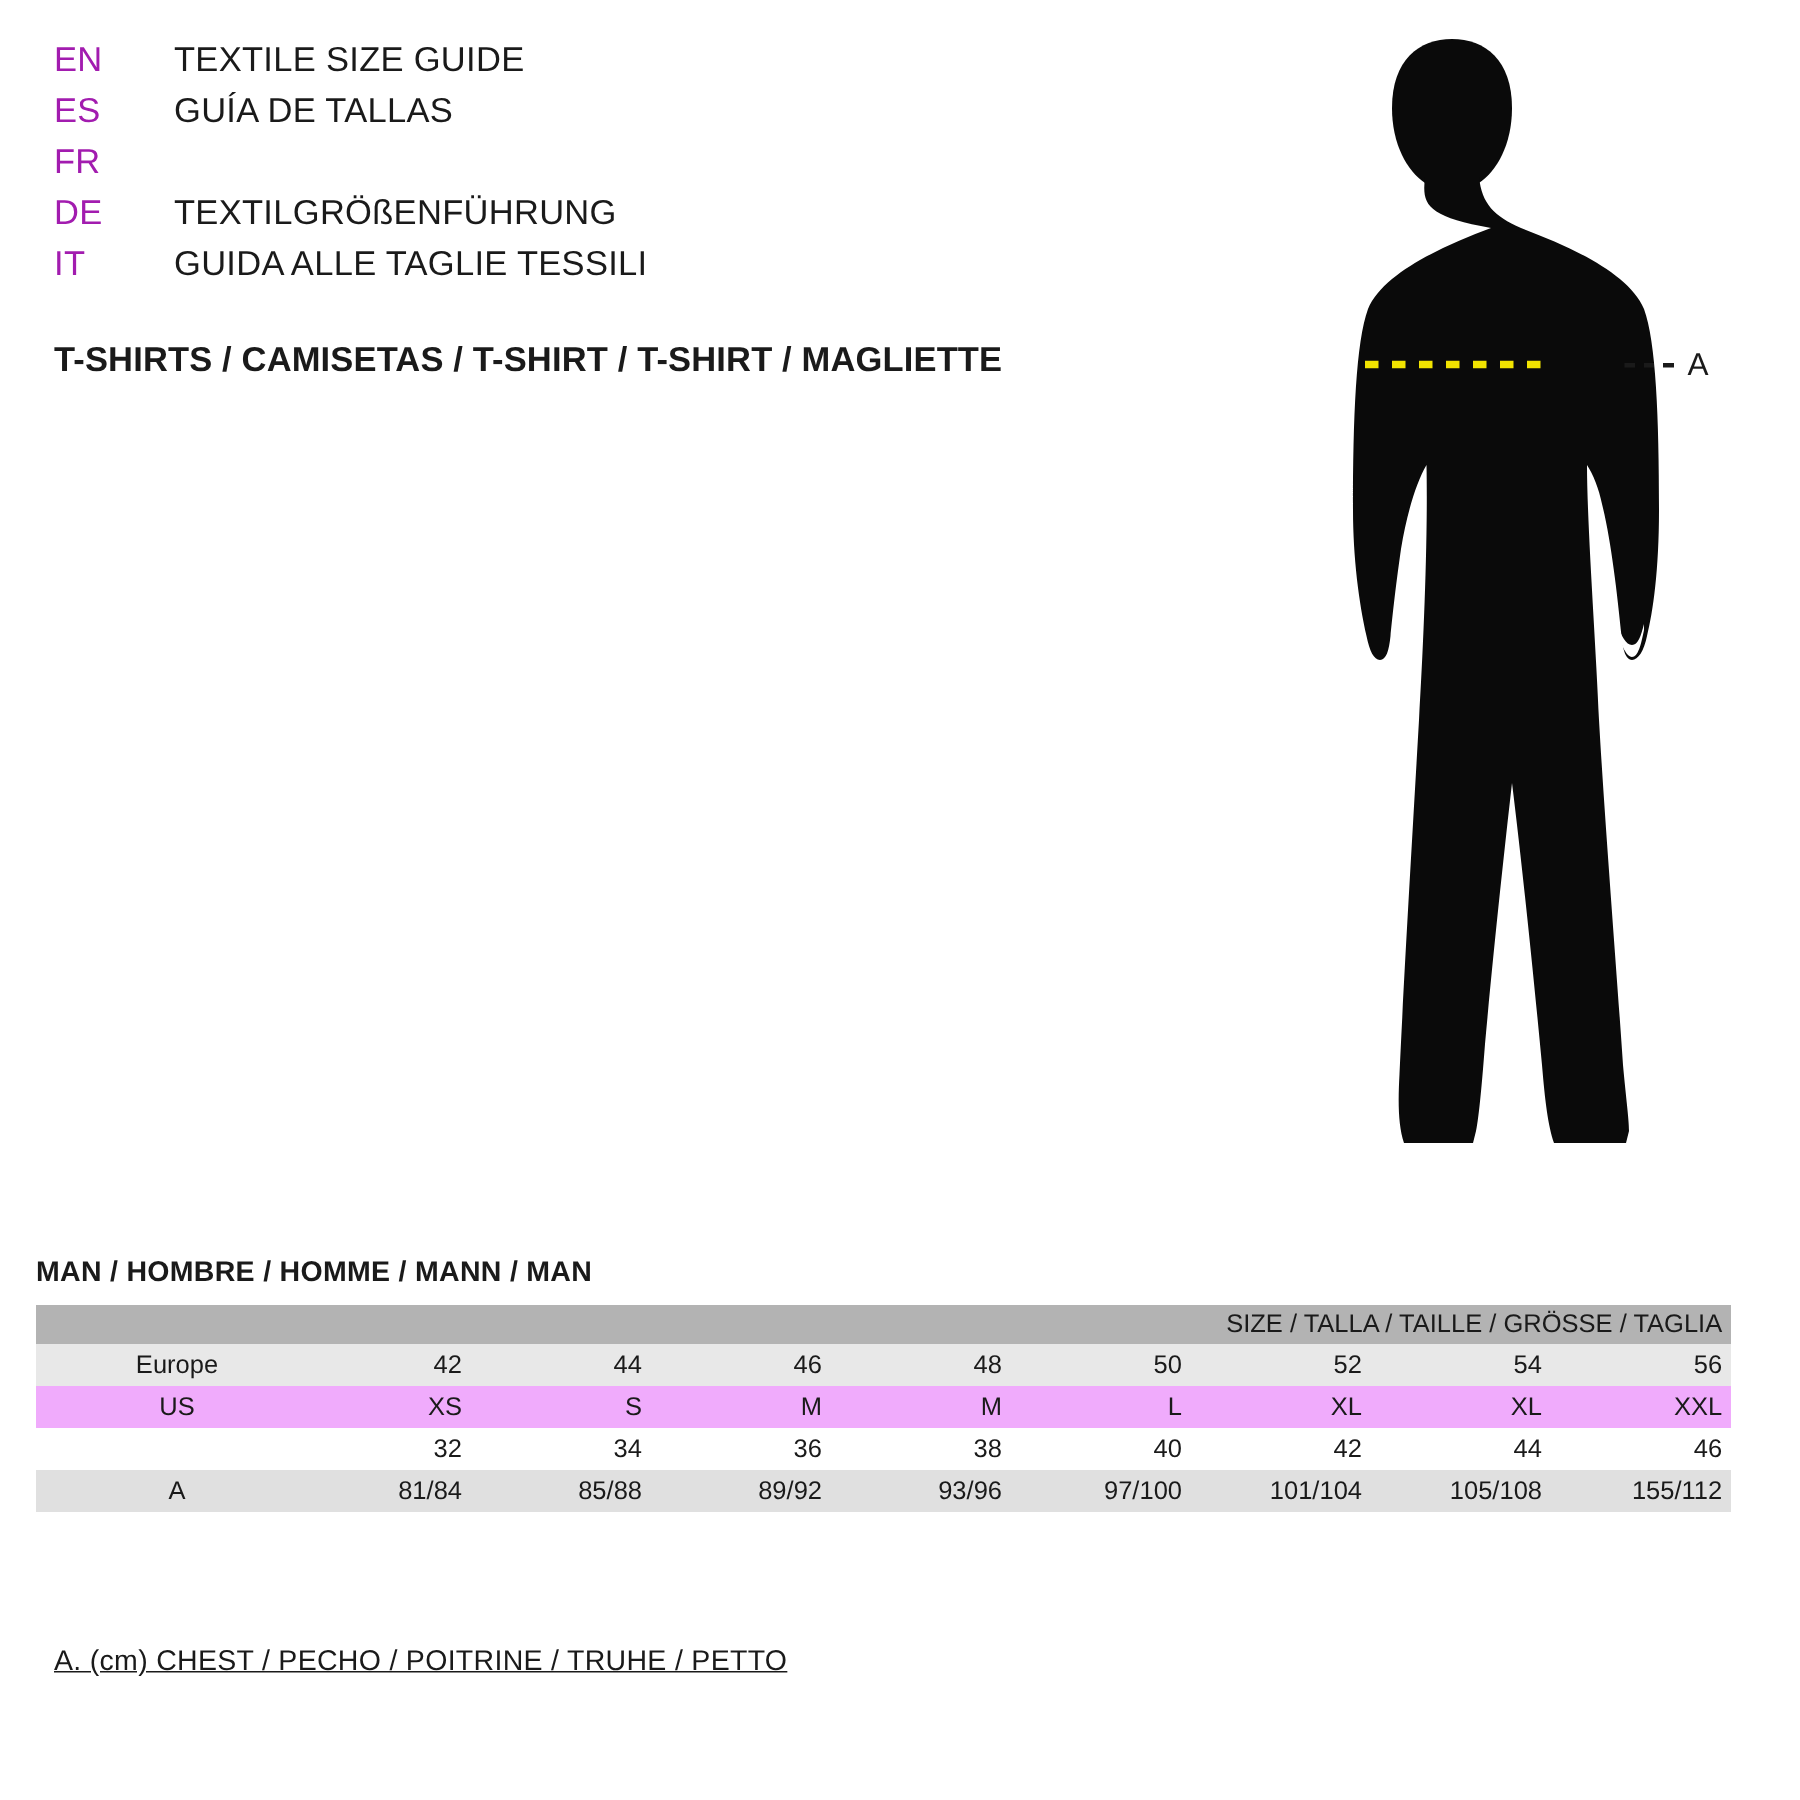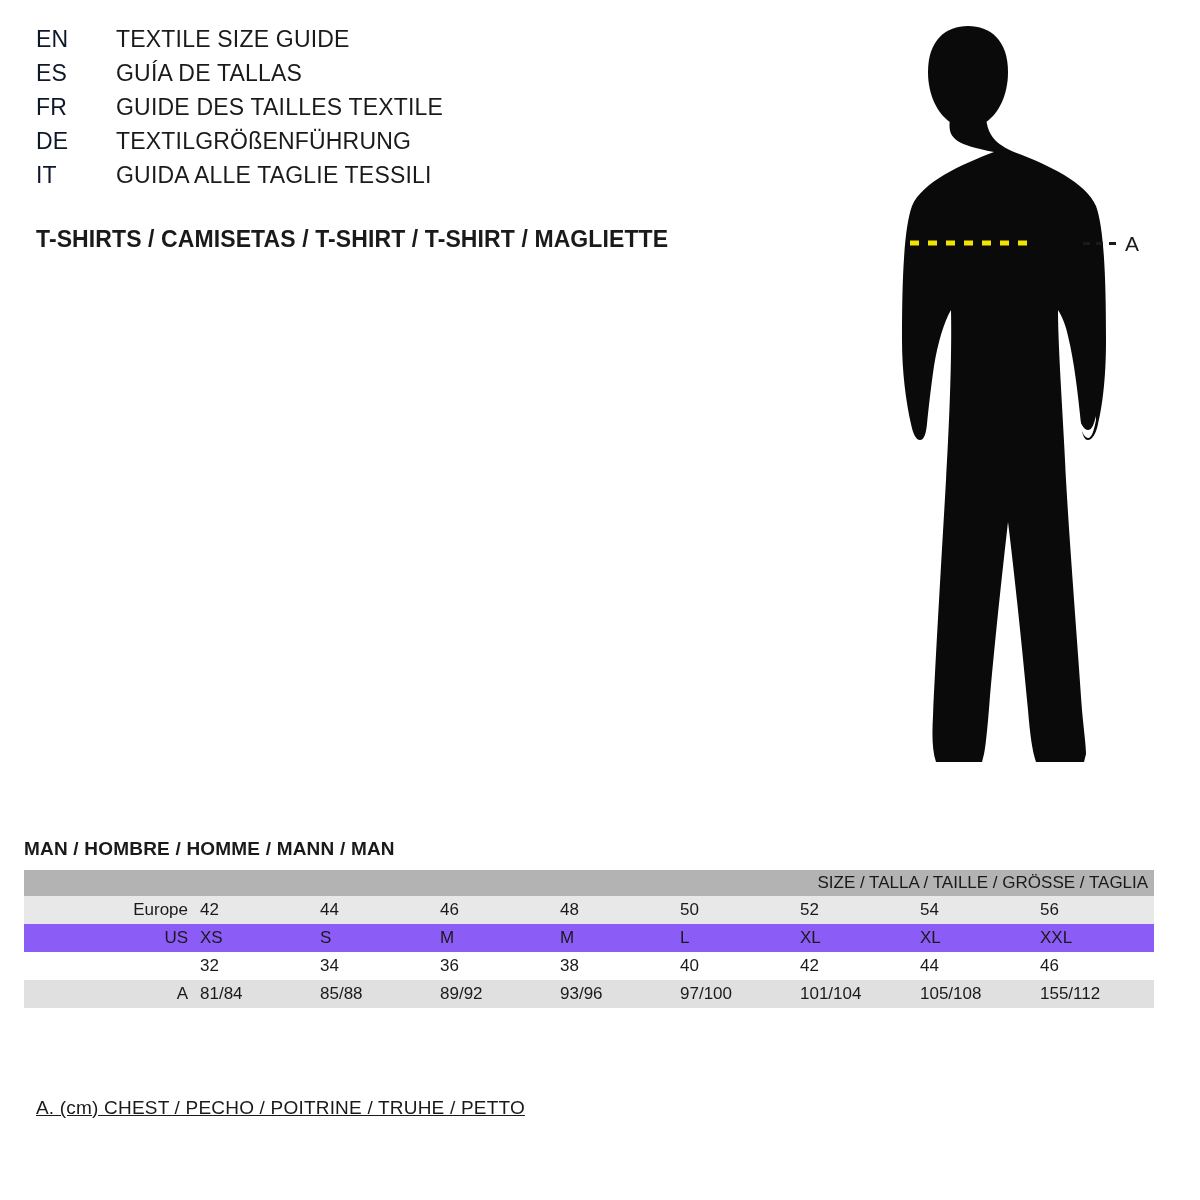--- a/index.html
+++ b/index.html
@@ -26,21 +26,21 @@
   .lang-row {
     display: flex;
     align-items: baseline;
     height: 34px;
     font-size: 23px;
     letter-spacing: 0.2px;
   }
   .lang-code {
     width: 80px;
     flex: 0 0 80px;
-    color: #0f172a;
+    color: #a21caf;
   }
   .lang-text {
     color: #1a1a1a;
   }
 
   
   #category-block {
     position: absolute;
     left: 36px;
     top: 222px;
@@ -99,35 +99,35 @@
   }
   table.size-table {
     border-collapse: collapse;
     width: 1130px;
     table-layout: fixed;
     font-size: 17px;
   }
   table.size-table td {
     height: 28px;
     padding: 0 6px;
-    text-align: left;
+    text-align: right;
     color: #1a1a1a;
   }
   table.size-table td.rowhead {
-    text-align: right;
+    text-align: center;
     padding-left: 24px;
   }
   tr.band-head td {
     background: #b3b3b3;
     text-align: right;
     font-size: 17px;
     height: 26px;
   }
   tr.band-light td { background: #e8e8e8; }
-  tr.band-mid td { background: #8b5cf6; }
+  tr.band-mid td { background: #f0abfc; }
   tr.band-white td { background: #ffffff; }
   tr.band-grey td { background: #e0e0e0; }
 
   #footnote {
     position: absolute;
     left: 36px;
     top: 1097px;
     font-size: 19px;
     color: #1a1a1a;
     letter-spacing: 0.2px;
@@ -141,21 +141,20 @@
   <div class="lang-row">
     <span class="lang-code">EN</span>
     <span class="lang-text">TEXTILE SIZE GUIDE</span>
   </div>
   <div class="lang-row">
     <span class="lang-code">ES</span>
     <span class="lang-text">GUÍA DE TALLAS</span>
   </div>
   <div class="lang-row">
     <span class="lang-code">FR</span>
-    <span class="lang-text">GUIDE DES TAILLES TEXTILE</span>
   </div>
   <div class="lang-row">
     <span class="lang-code">DE</span>
     <span class="lang-text">TEXTILGRÖßENFÜHRUNG</span>
   </div>
   <div class="lang-row">
     <span class="lang-code">IT</span>
     <span class="lang-text">GUIDA ALLE TAGLIE TESSILI</span>
   </div>
 </div>

